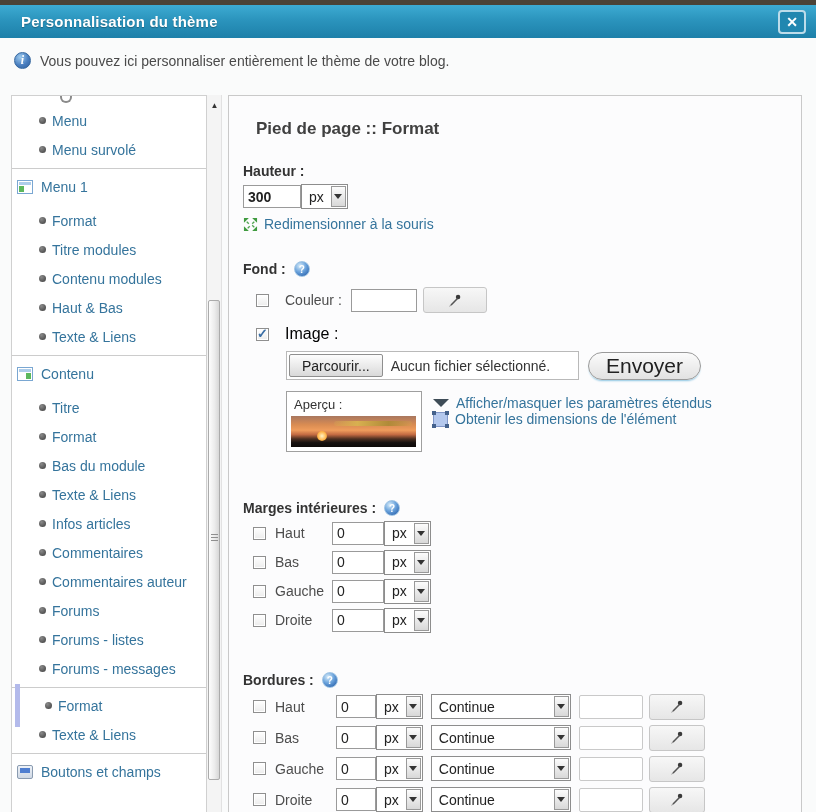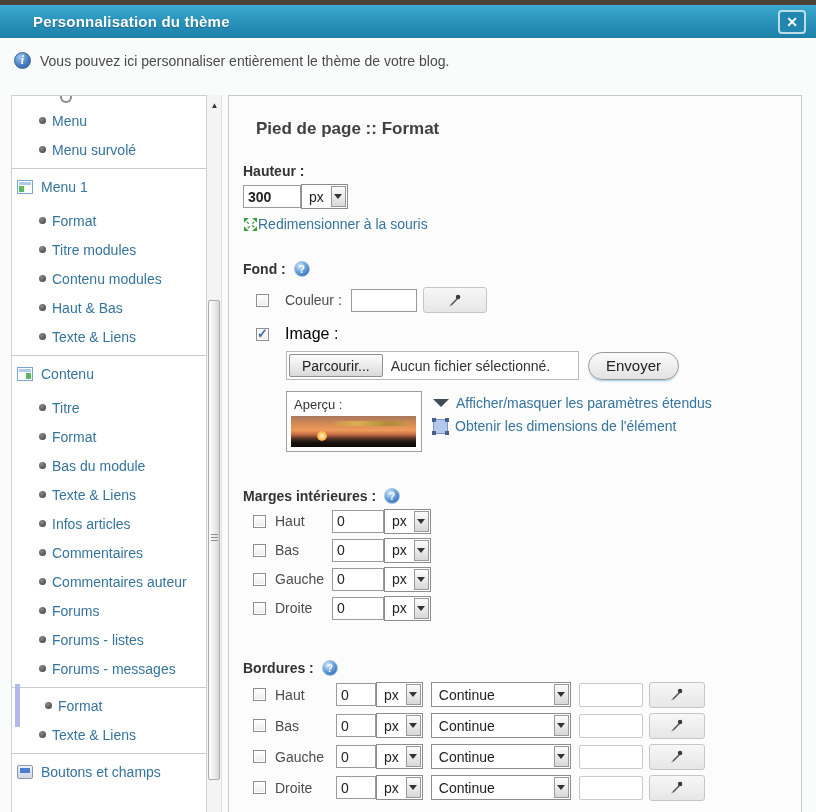--- a/index.html
+++ b/index.html
@@ -8,21 +8,21 @@
     width:816px; height:812px; position:relative; overflow:hidden;
     font-family:"Liberation Sans", sans-serif; background:#fafbfb;
   }
   
   .top-strip { position:absolute; top:0; left:0; width:816px; height:5px;
     background:linear-gradient(90deg,#453e33,#5c5446 25%,#49413-6 50%,#564e41 75%,#6b6154);
     background-color:#4b4337; }
   
   .titlebar { position:absolute; top:5px; left:0; width:816px; height:33px;
     background:linear-gradient(#3dabd2,#2b94bd 45%,#1d80a9);
-    display:flex; align-items:center; padding:0 10px 0 33px; }
+    display:flex; align-items:center; padding:0 10px 0 21px; }
   .titlebar .title { color:#fff; font-size:15px; font-weight:bold;
     text-shadow:0 1px 1px rgba(0,0,0,.3); letter-spacing:.2px; }
   .close-btn { margin-left:auto; width:28px; height:24px; border:2px solid #bcdcea;
     border-radius:4px; background:#2187b0; color:#fff; font-weight:bold; font-size:14px;
     display:flex; align-items:center; justify-content:center; line-height:1; cursor:pointer; }
   
   .infobar { position:absolute; top:52px; left:14px; display:flex; align-items:center; gap:9px; }
   .info-icon { width:17px; height:17px; border-radius:50%; flex:none;
     background:radial-gradient(circle at 35% 28%, #9ecbee, #4a7fc0 55%, #2f5e9e);
     border:1px solid #35679f; position:relative; }
@@ -84,21 +84,21 @@
   .sel .val { display:flex; align-items:center; padding:0 6px 0 7px; font-size:14px; color:#222; }
   .sel .arrow { width:15px; margin:1px; border:1px solid #999;
     background:linear-gradient(#fcfcfc,#d8d8d8); display:flex; align-items:center; justify-content:center; }
   .sel .arrow::after { content:""; width:0; height:0; border:4px solid transparent;
     border-top:5px solid #333; margin-top:4px; }
   .sel-style { width:140px; justify-content:space-between; margin-left:8px; }
   .sel-style .val { flex:1; }
   .link { color:#35749c; font-size:14px; cursor:pointer; white-space:nowrap; }
   .sec-hauteur { margin-top:24px; }
   .sec-hauteur .row { margin-top:5px; }
-  .resize-row { margin-top:7px; display:flex; align-items:center; }
+  .resize-row { margin-top:7px; display:flex; align-items:center; gap:6px; }
   .resize-icon { width:15px; height:15px; flex:none; display:inline-flex; }
   
   .help-icon { width:16px; height:16px; border-radius:50%; flex:none; position:relative;
     background:radial-gradient(circle at 35% 28%, #d6ecfa, #6ba3dc 45%, #3a72b8 78%, #2d5c9e);
     border:1px solid #9fc4e4; cursor:pointer; }
   .help-icon::after { content:"?"; position:absolute; left:0; top:0; right:0; bottom:0;
     color:#fff; font-size:10px; font-weight:bold; display:flex; align-items:center; justify-content:center; }
   .sec-head { display:flex; align-items:center; gap:8px; }
   
   .checkbox { width:13px; height:13px; border:1px solid #8f8f8f;
@@ -118,41 +118,41 @@
   .fond-image-row { margin-top:12px; margin-left:13px; }
   .fond-image-row .flabel { margin-left:16px; }
   .file-row { margin-top:8px; margin-left:43px; }
   .file-box { display:flex; align-items:center; border:1px solid #b9b9b9; background:#fff;
     height:29px; width:293px; padding:0 2px; }
   .browse-btn { height:23px; padding:0 12px; border:1px solid #8f8f8f; border-radius:2px;
     background:linear-gradient(#fdfdfd,#d9d9d9); font-size:14px; color:#222;
     display:flex; align-items:center; cursor:pointer; white-space:nowrap; }
   .file-text { margin-left:8px; font-size:14px; color:#333; white-space:nowrap; }
   .send-btn { margin-left:9px; height:28px; padding:0 17px; border:1px solid #9a9a9a;
-    border-radius:14px; background:linear-gradient(#fbfbfb,#e2e2e2); font-size:15px; color:#222;
+    border-radius:14px; background:linear-gradient(#fbfbfb,#e2e2e2); font-size:21px; color:#222;
     display:flex; align-items:center; cursor:pointer; box-shadow:0 2px 2px -1px #8ec6e2; }
   .apercu-row { margin-top:11px; margin-left:43px; display:flex; align-items:flex-start; gap:11px; }
   .apercu-box { width:136px; border:1px solid #9f9f9f; background:#fff; padding:4px; }
   .apercu-label { font-size:13px; color:#333; margin:1px 0 4px 3px; }
   .thumb { width:125px; height:31px; position:relative; overflow:hidden;
     background:linear-gradient(#a9775f, #d98c52 28%, #ef9c5c 46%, #c26a42 60%, #4a2e20 74%, #171210 86%, #0d0a08); }
   .thumb .sun { position:absolute; left:26px; bottom:6px; width:10px; height:10px; border-radius:50%;
     background:radial-gradient(#fff3c8, #ffb347 60%, rgba(255,150,60,0)); }
   .thumb .caption { position:absolute; right:4px; top:5px; width:78px; height:5px; border-radius:3px;
     background:linear-gradient(90deg, rgba(216,176,80,.2), #d8b050 30%, #b08a38 70%, rgba(216,176,80,.2)); }
-  .links-col { display:flex; flex-direction:column; gap:7px; margin-top:4px; }
+  .links-col { display:flex; flex-direction:column; margin-top:4px; }
   .link-row { display:flex; align-items:center; gap:7px; }
   .tri-down { width:0; height:0; border-left:8px solid transparent; border-right:8px solid transparent;
     border-top:8px solid #3e4c57; flex:none; }
   .dims-icon { width:15px; height:15px; background:#b4c8ee; border:1px solid #8096c8;
     position:relative; flex:none; }
   .dims-icon::before { content:""; position:absolute; left:-2px; top:-2px; width:4px; height:4px;
     background:#44618c; box-shadow:13px 0 0 #44618c, 0 13px 0 #44618c, 13px 13px 0 #44618c; }
   
-  .sec-marges { margin-top:36px; }
+  .sec-marges { margin-top:48px; }
   .m-row { display:flex; align-items:center; margin:5px 0 0 10px; height:24px; }
   .m-row .checkbox { margin-right:9px; }
   .m-row .rlabel { width:57px; }
   .m-inp { width:52px; }
   
   .sec-bordures { margin-top:40px; }
   .b-heads { position:relative; height:18px; margin-top:9px; }
   .b-heads span { position:absolute; top:0; font-size:14px; font-weight:bold; color:#333; }
   .b-head-taille { left:92px; } .b-head-style { left:182px; } .b-head-couleur { left:330px; }
   .b-row { display:flex; align-items:center; margin:6px 0 0 10px; height:25px; }

